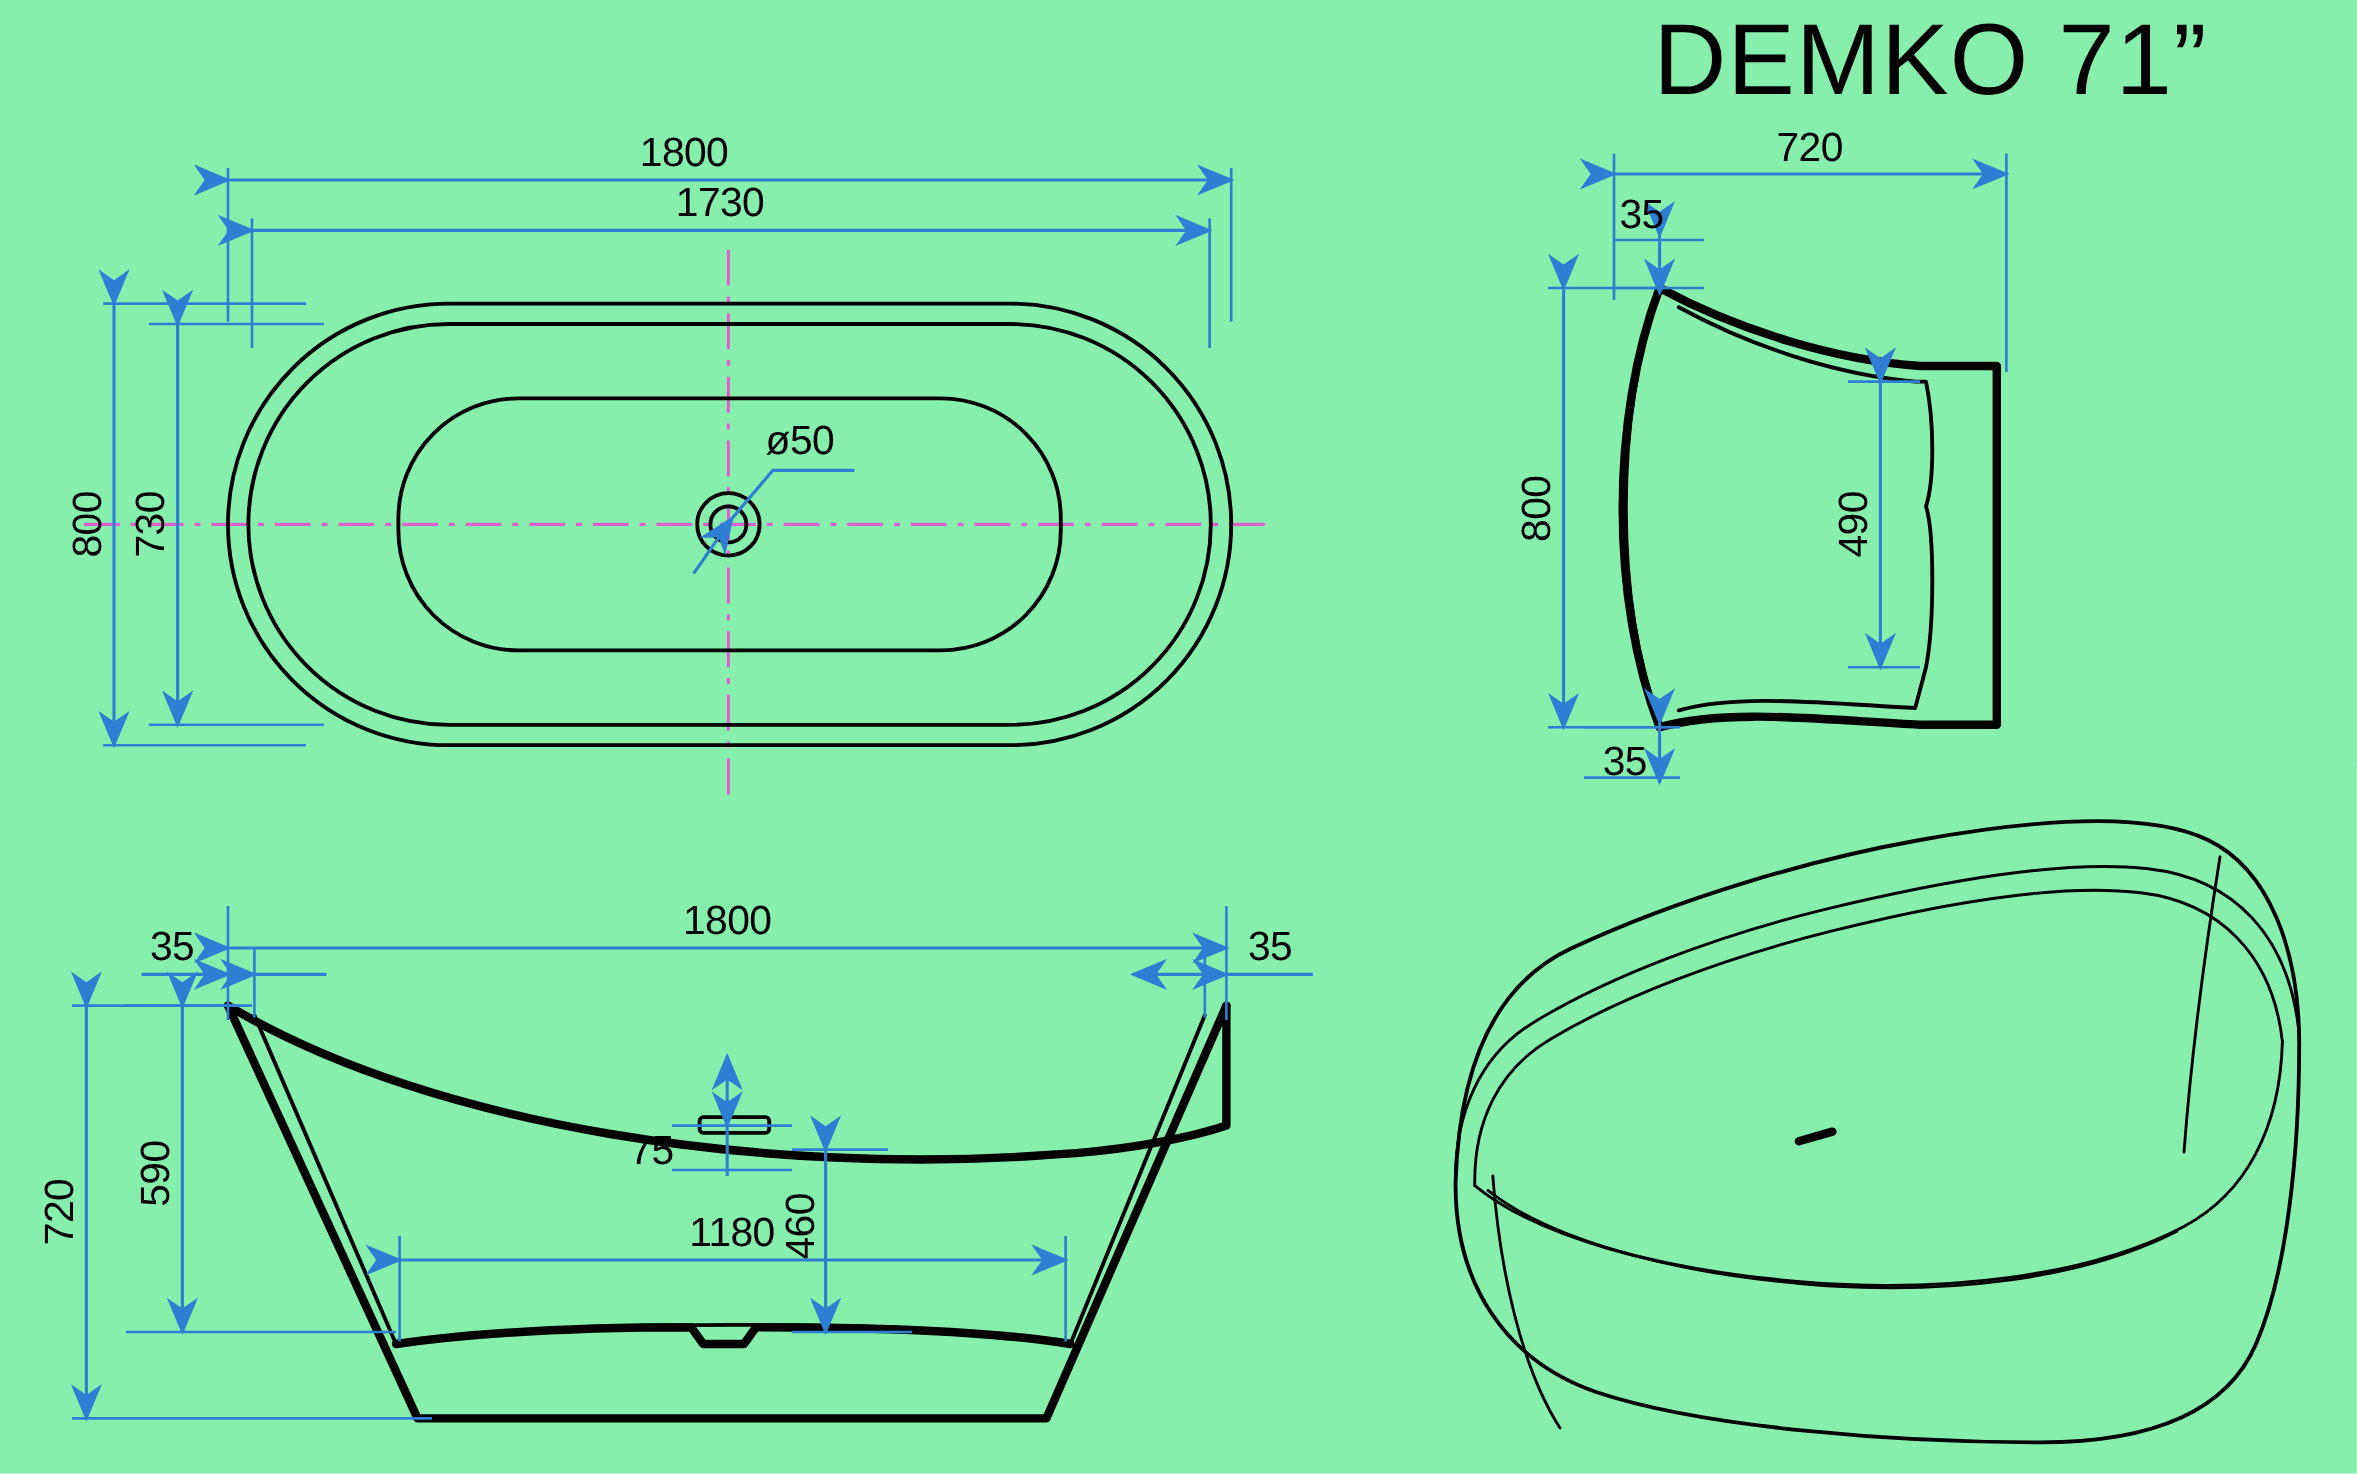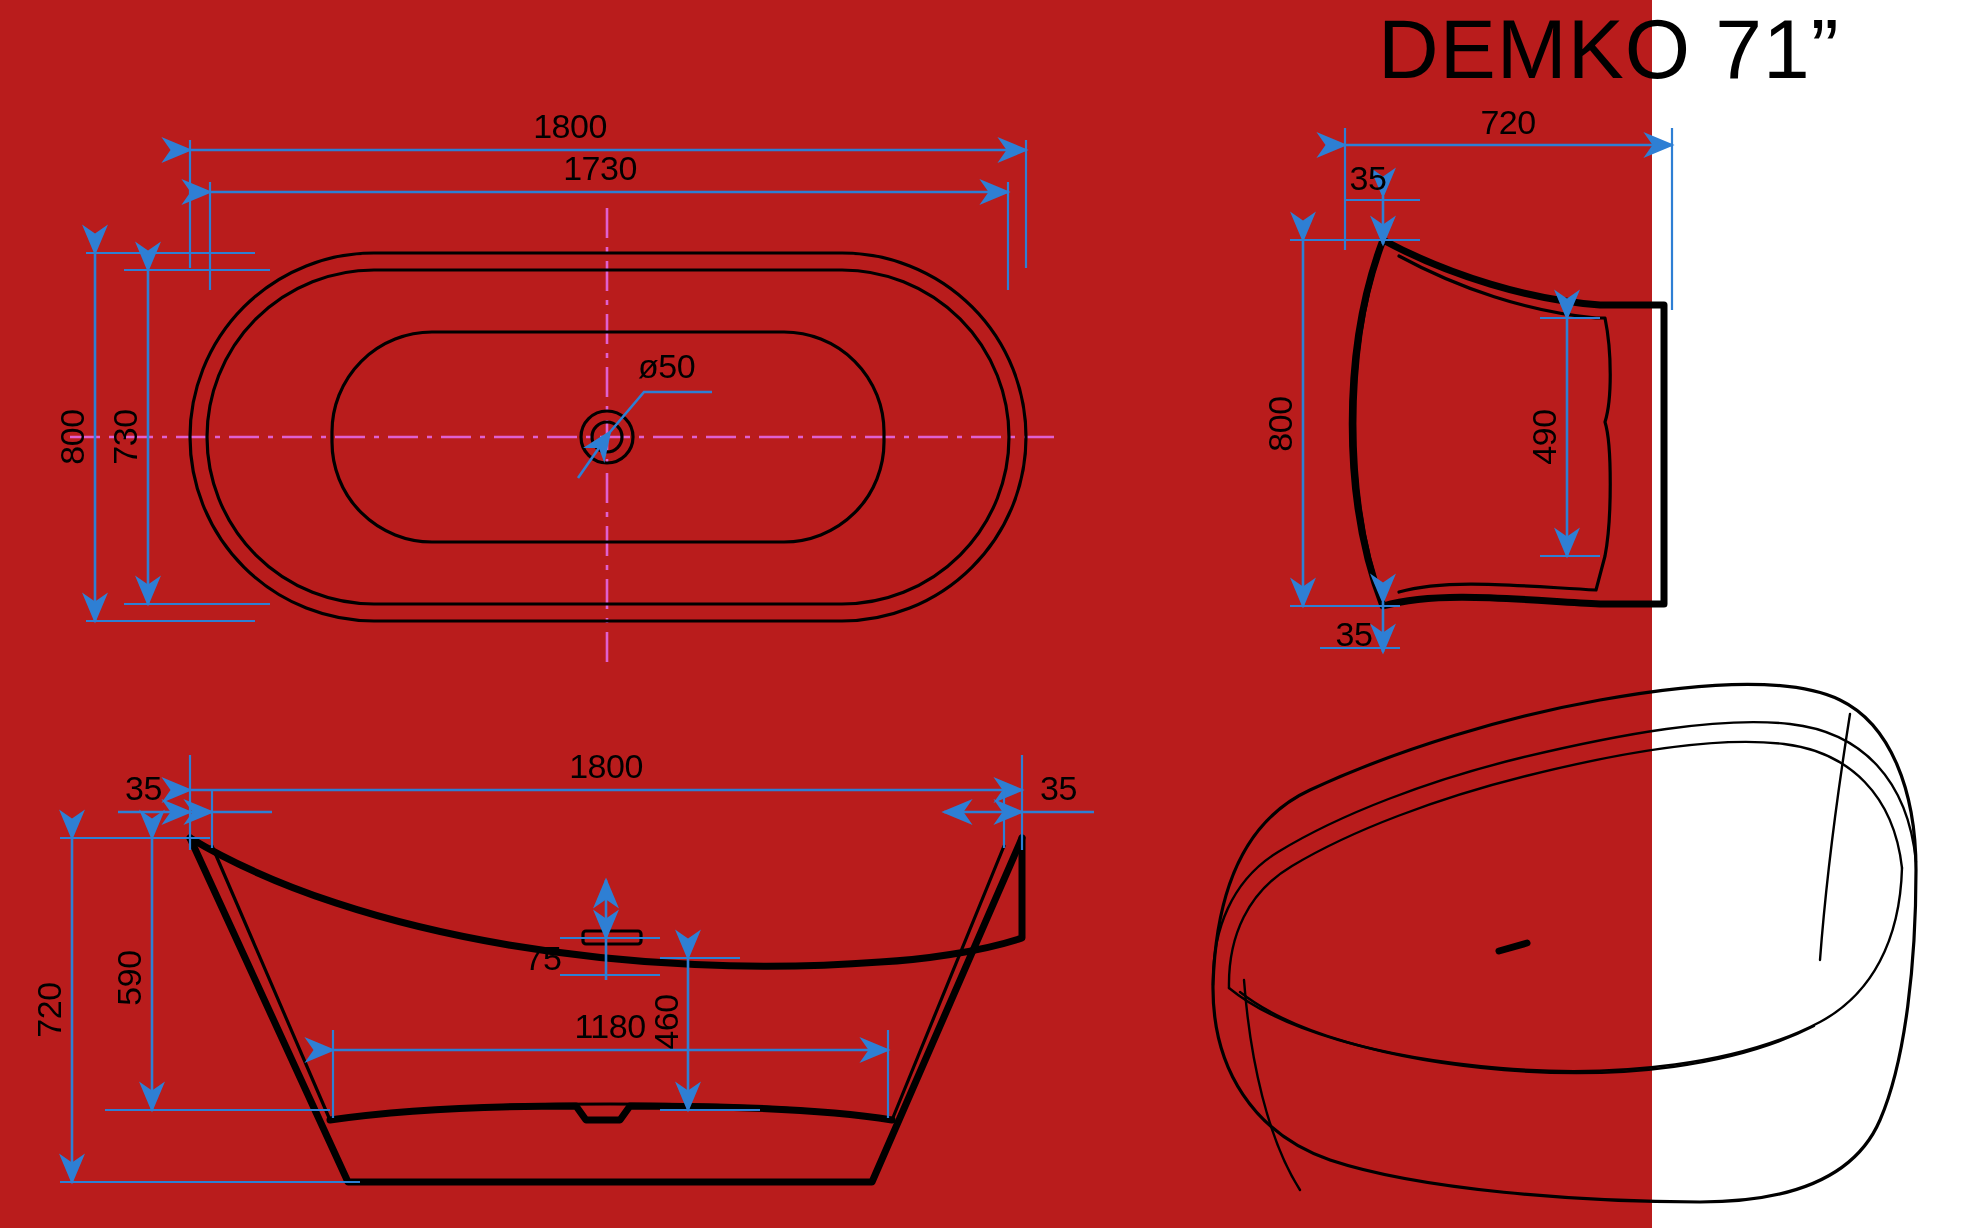--- a/index.html
+++ b/index.html
@@ -10,23 +10,23 @@
   body {
     width: 1964px;
     height: 1228px;
     font-family: "Liberation Sans", sans-serif;
     overflow: hidden;
     position: relative;
   }
   #sheet {
     position: absolute;
     top: 0; left: 0;
-    width: 1652px;
+    width: 1964px;
     height: 1228px;
-    background: #b91c1c;
+    background: #86efac;
   }
   svg.drawing {
     position: absolute;
     top: 0; left: 0;
     width: 1964px;
     height: 1228px;
     display: block;
   }
   .title-text {
     font-family: "Liberation Sans", sans-serif;

